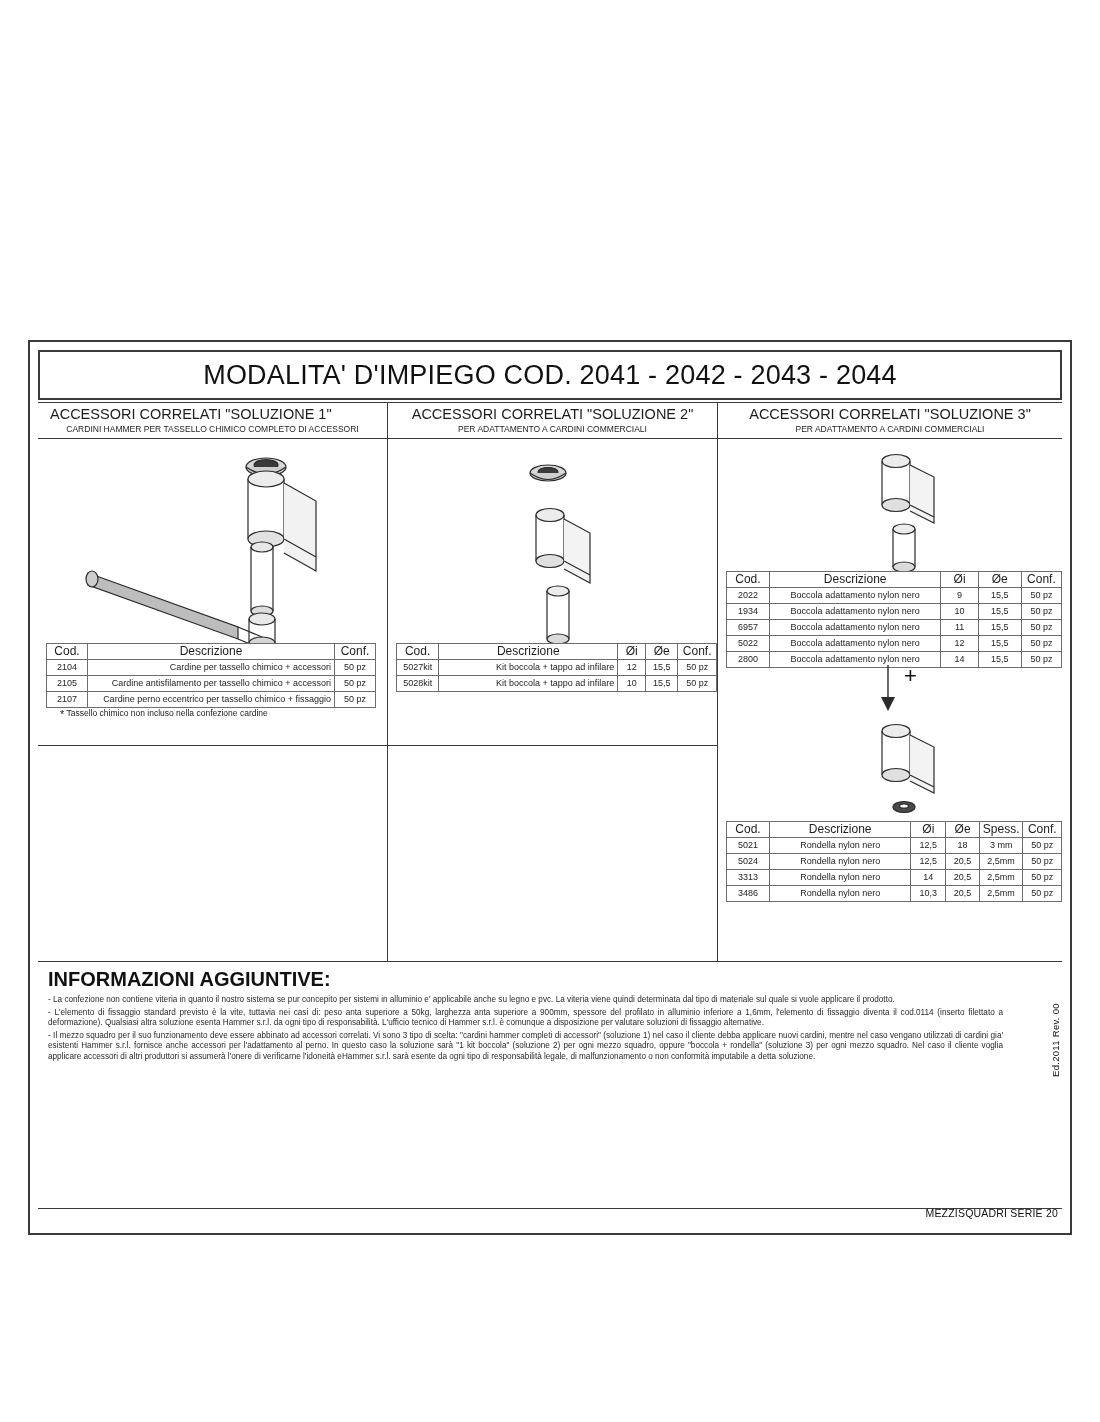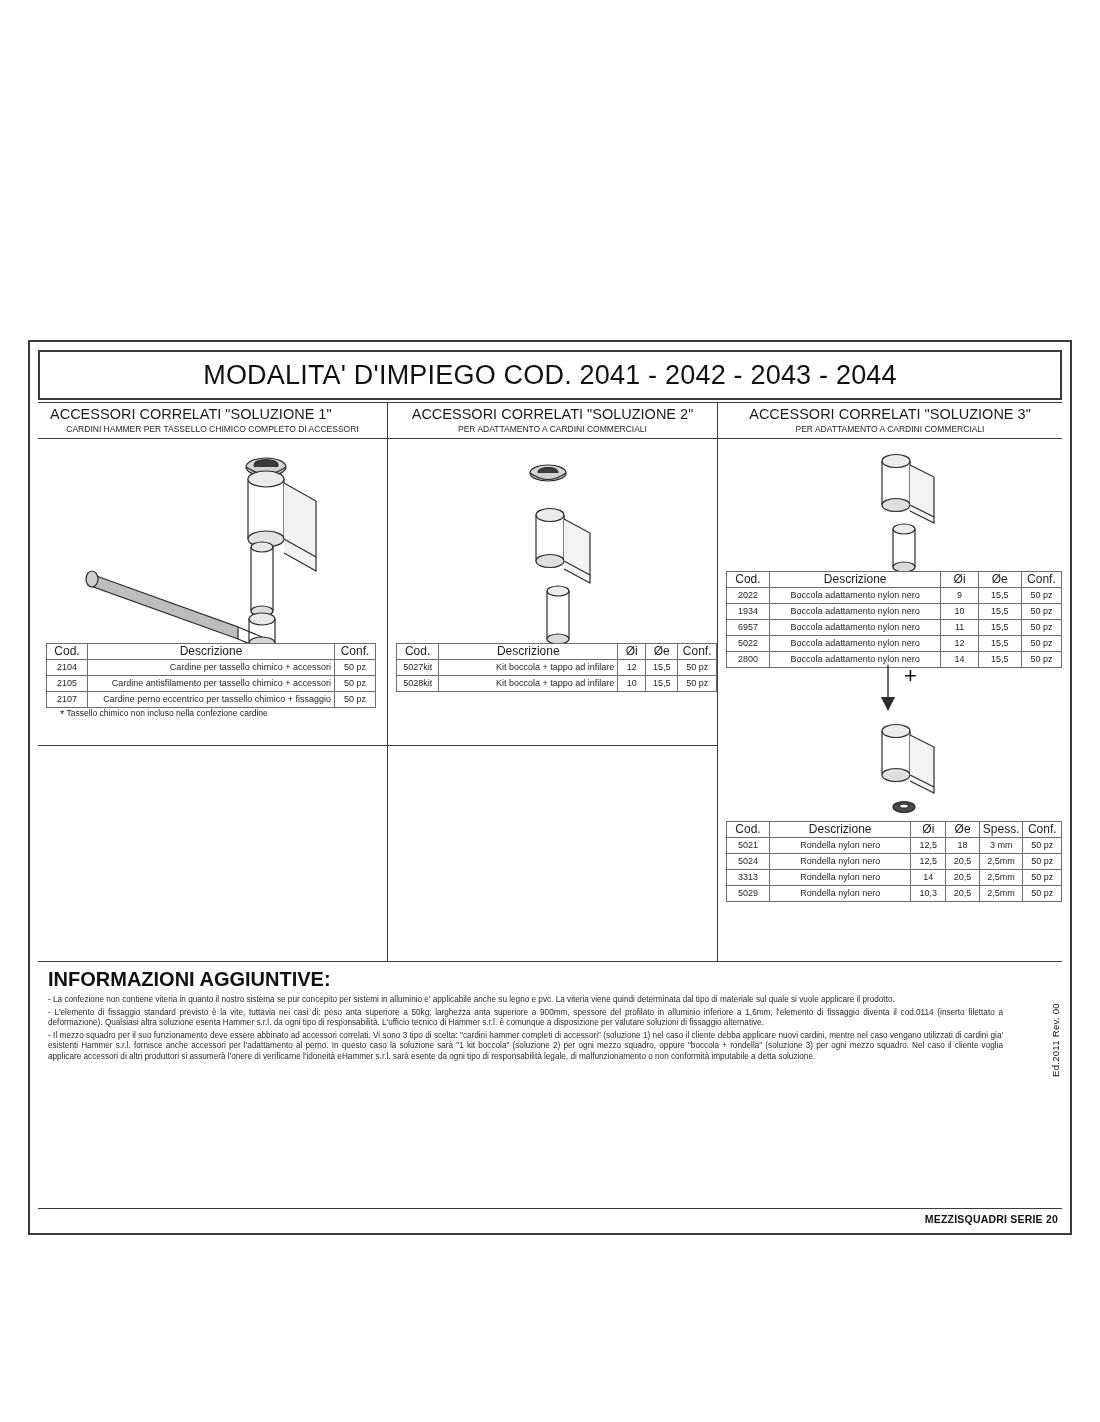--- a/index.html
+++ b/index.html
@@ -166,23 +166,23 @@
     color: #111;
     writing-mode: vertical-rl;
     text-orientation: mixed;
     transform: rotate(180deg);
     white-space: nowrap;
     letter-spacing: .3px;
   }
   .footer-right {
     position: absolute;
     right: 12px;
-    bottom: 8px;
+    bottom: 14px;
     font-size: 10.5px;
-    font-weight: bold;
+    font-weight: normal;
     color: #111;
     letter-spacing: .2px;
   }
   .footer-rule {
     position: absolute;
     left: 8px;
     right: 8px;
     bottom: 24px;
     border-top: 1px solid #3a3a3a;
   }
@@ -477,21 +477,21 @@
             </tr>
             <tr>
               <td class="c">3313</td>
               <td class="c">Rondella nylon nero</td>
               <td class="c">14</td>
               <td class="c">20,5</td>
               <td class="c">2,5mm</td>
               <td class="c">50 pz</td>
             </tr>
             <tr>
-              <td class="c">5029</td>
+              <td class="c">3486</td>
               <td class="c">Rondella nylon nero</td>
               <td class="c">10,3</td>
               <td class="c">20,5</td>
               <td class="c">2,5mm</td>
               <td class="c">50 pz</td>
             </tr>
           </tbody>
         </table>
       </div>
     </div>

